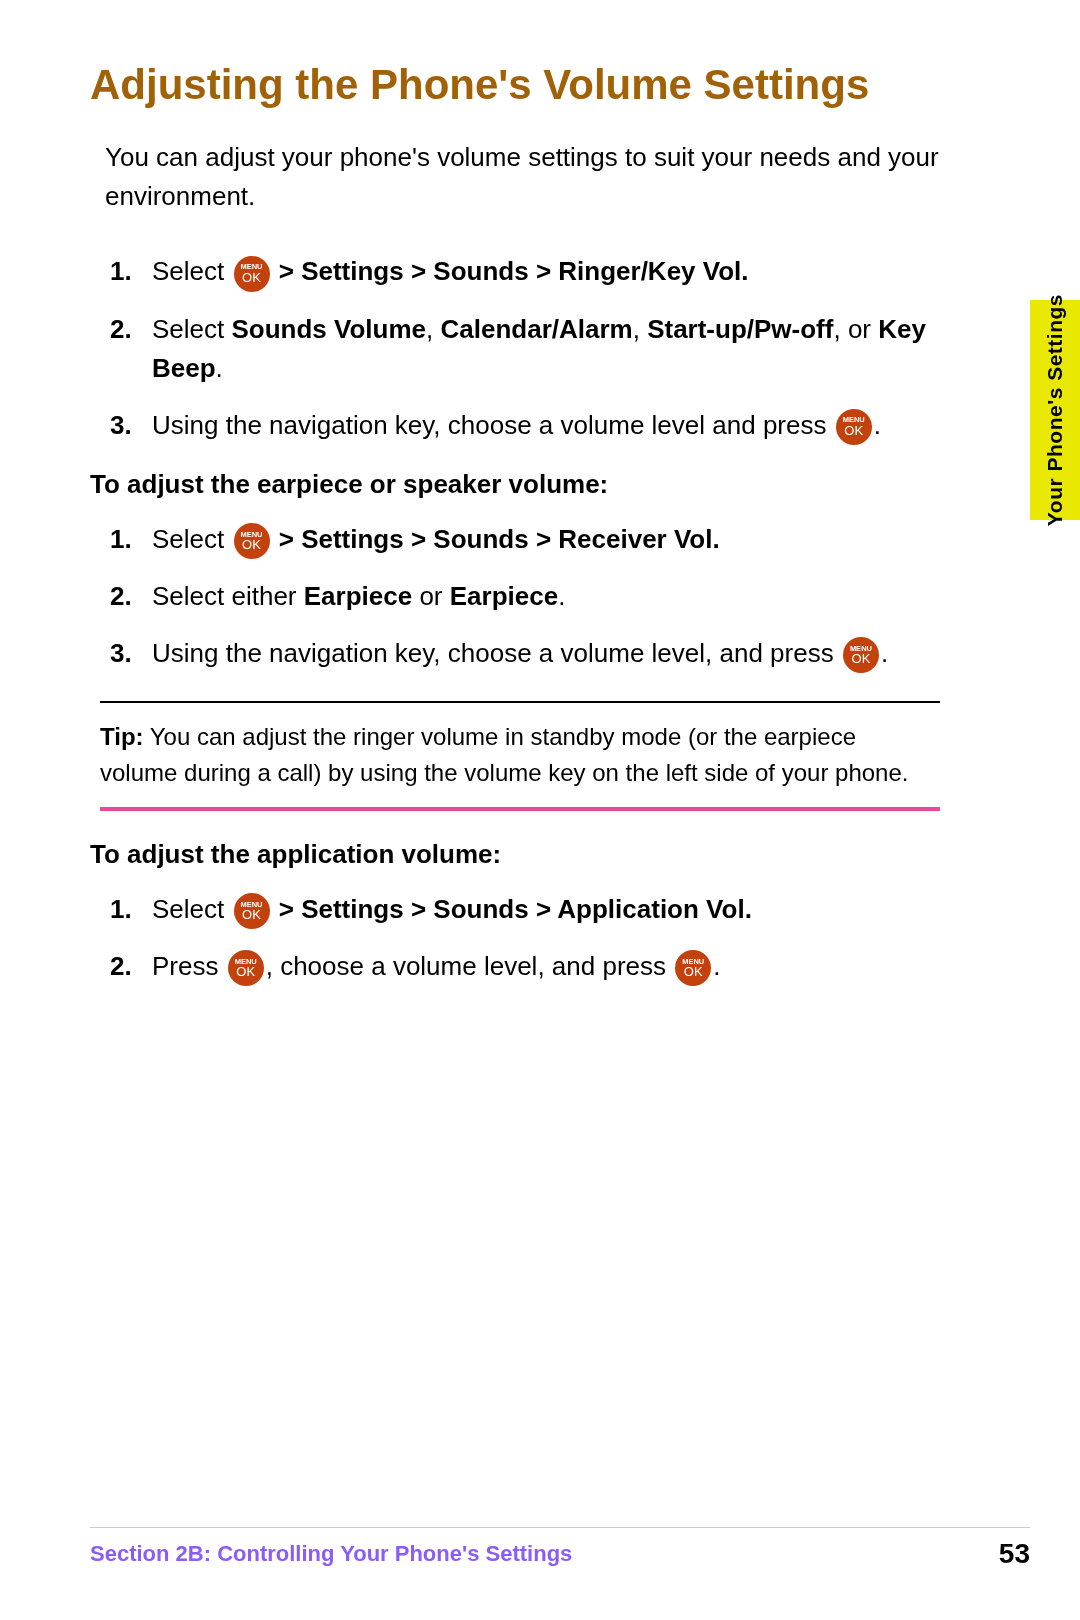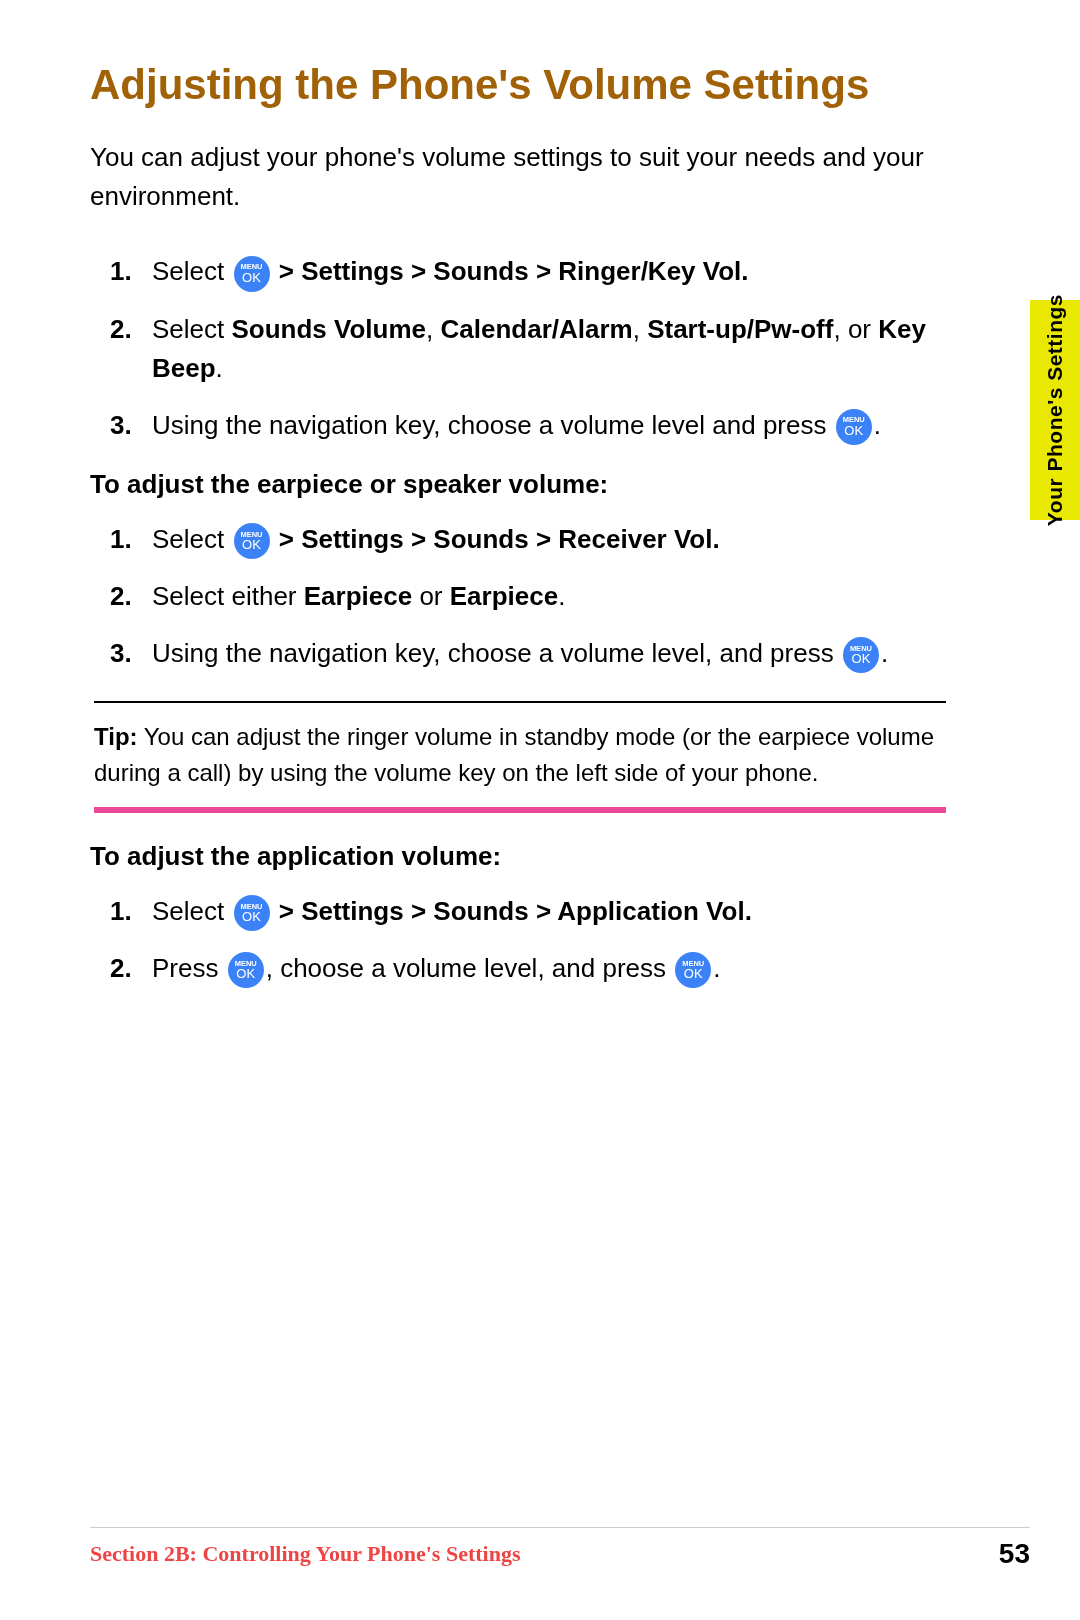--- a/index.html
+++ b/index.html
@@ -28,20 +28,21 @@
       color: #a16207;
       margin-bottom: 28px;
       line-height: 1.2;
     }
 
     .intro-text {
       font-size: 26px;
       color: #000;
       line-height: 1.5;
       margin-bottom: 36px;
+      margin-left: 15px;
     }
 
     .section-header {
       font-size: 26px;
       font-weight: bold;
       color: #000;
       margin-bottom: 20px;
       margin-top: 10px;
     }
 
@@ -69,23 +70,23 @@
 
     .step-content {
       flex: 1;
       line-height: 1.5;
     }
 
     .bold { font-weight: bold; }
 
     .tip-box {
       border-top: 2px solid #000;
-      border-bottom: 6px solid #ec4899;
+      border-bottom: 4px solid #ec4899;
       padding: 16px 0;
-      margin: 28px 4px;
+      margin: 28px 10px;
       font-size: 24px;
       line-height: 1.5;
     }
 
     .tip-box .tip-label {
       font-weight: bold;
     }
 
     .footer-bar {
       position: absolute;
@@ -95,22 +96,21 @@
       display: flex;
       justify-content: space-between;
       align-items: center;
       border-top: 1px solid #ccc;
       padding-top: 10px;
     }
 
     .footer-text {
       font-size: 22px;
       font-weight: bold;
-      color: #ef4444;
-      font-family: Liberation Serif, serif;
+      color: #8b5cf6;
     }
 
     .footer-page {
       font-size: 28px;
       font-weight: bold;
       color: #000;
     }
 
     
     .side-tab {
@@ -135,21 +135,21 @@
       white-space: nowrap;
       letter-spacing: 0.5px;
     }
 
     .inline-icon {
       display: inline-flex;
       align-items: center;
       justify-content: center;
       width: 36px;
       height: 36px;
-      background: #3b82f6;
+      background: #c2410c;
       border-radius: 50%;
       color: #fff;
       font-size: 8px;
       font-weight: bold;
       vertical-align: middle;
       flex-direction: column;
       line-height: 1;
       margin: 0 2px;
       flex-shrink: 0;
     }

